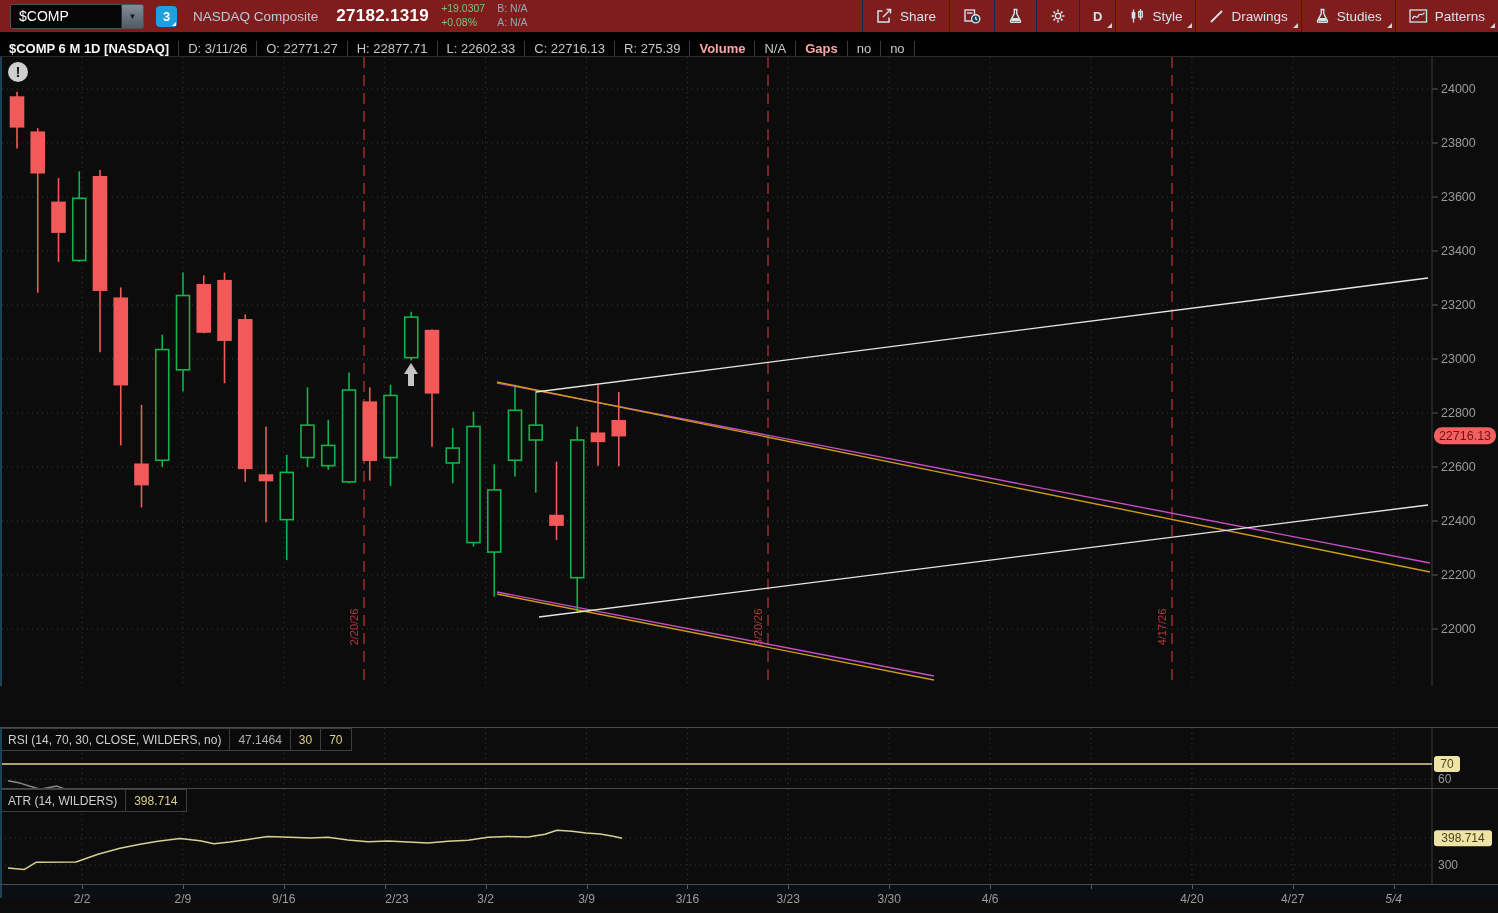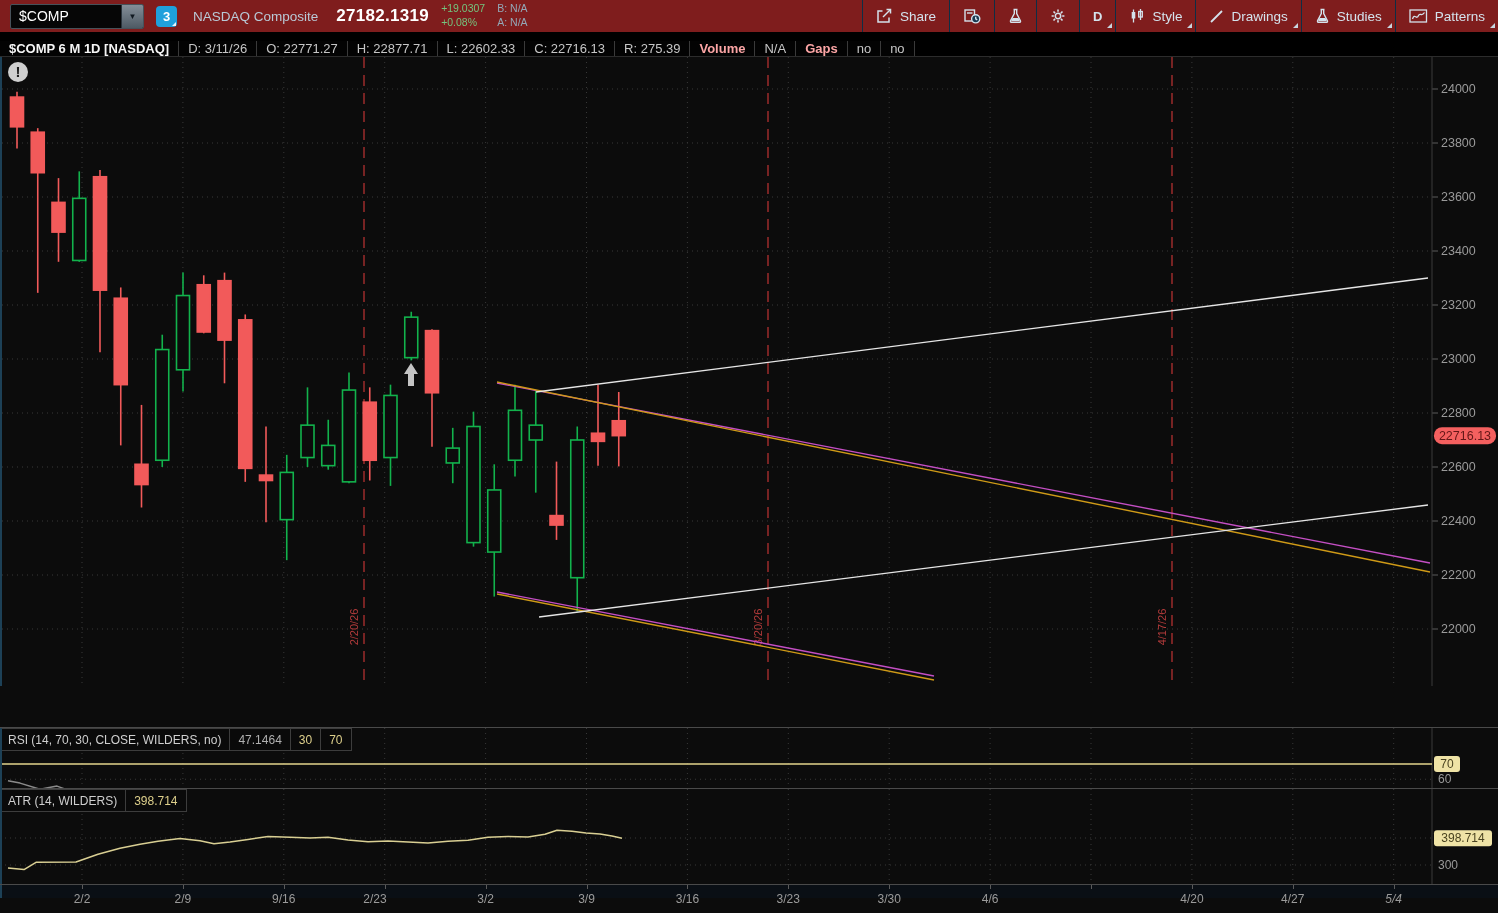--- a/index.html
+++ b/index.html
@@ -380,21 +380,21 @@
       </svg>
   </div>
 
   <div class="xaxis" id="xaxis">
       <span class="xlab" style="left: 57px;">2/2</span>
       <i class="xtick" style="left: 82px;"></i>
       <span class="xlab" style="left: 157.9px;">2/9</span>
       <i class="xtick" style="left: 182.9px;"></i>
       <span class="xlab" style="left: 258.8px;">9/16</span>
       <i class="xtick" style="left: 283.8px;"></i>
-      <span class="xlab" style="left: 350px;">2/23</span>
+      <span class="xlab" style="left: 372px;">2/23</span>
       <i class="xtick" style="left: 384.7px;"></i>
       <span class="xlab" style="left: 460.6px;">3/2</span>
       <i class="xtick" style="left: 485.6px;"></i>
       <span class="xlab" style="left: 561.5px;">3/9</span>
       <i class="xtick" style="left: 586.5px;"></i>
       <span class="xlab" style="left: 662.4px;">3/16</span>
       <i class="xtick" style="left: 687.4px;"></i>
       <span class="xlab" style="left: 763.3px;">3/23</span>
       <i class="xtick" style="left: 788.3px;"></i>
       <span class="xlab" style="left: 864.2px;">3/30</span>

